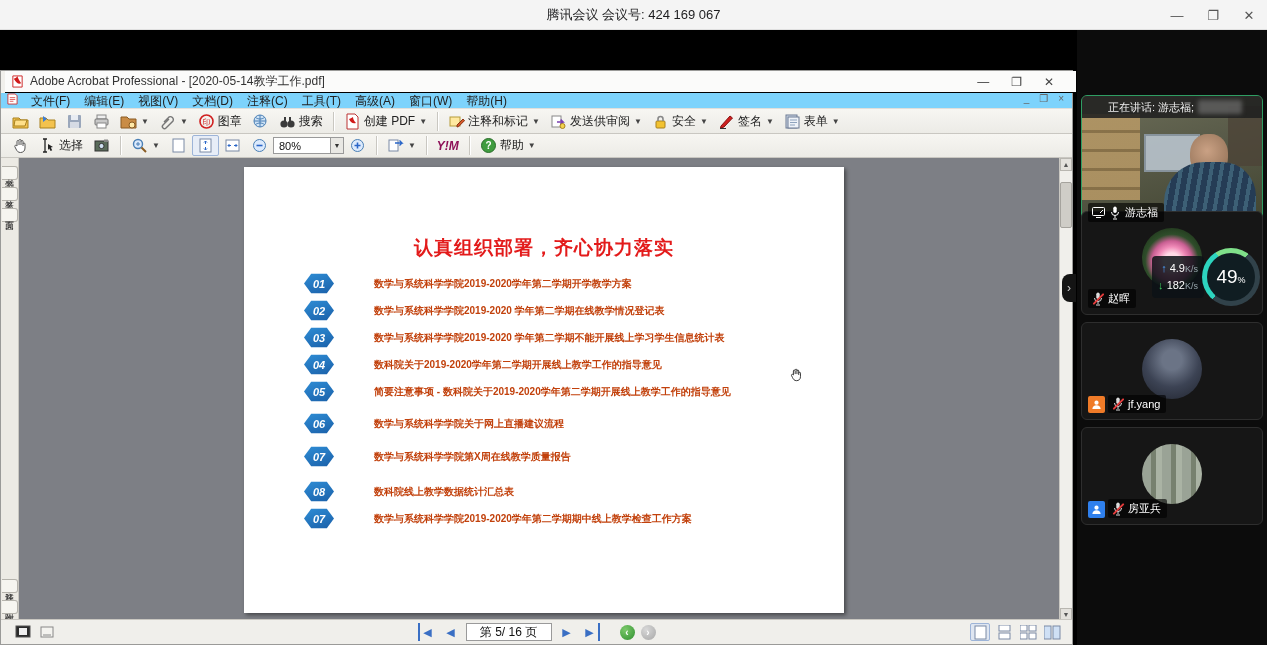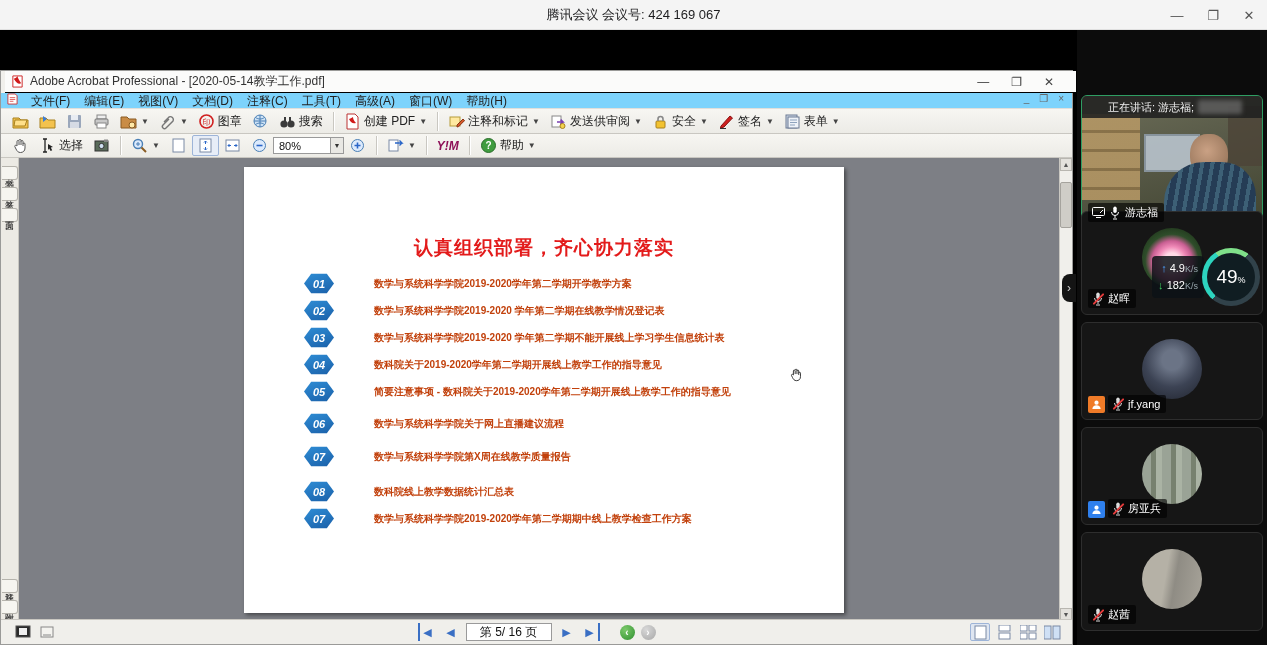--- a/index.html
+++ b/index.html
@@ -611,27 +611,14 @@
             <svg viewBox="0 0 12 14">
               <rect x="4.3" y="0.5" width="3.4" height="6.5" rx="1.7" fill="#ddd"></rect>
               <path d="M2.5 6a3.5 3.5 0 0 0 7 0" fill="none" stroke="#ddd"></path>
               <path d="M6 9.5v2.5M4 13h4" stroke="#ddd"></path>
             </svg>
           </span>
         <span>jf.yang</span>
       </div>
     </div>
 
-    <div class="tile" style="top:502px;height:99px;">
-      <div class="avatar av-gray"></div>
-      <div class="name-pill">
-        <span class="mic mic-slash">
-            <svg viewBox="0 0 12 14">
-              <rect x="4.3" y="0.5" width="3.4" height="6.5" rx="1.7" fill="#ddd"></rect>
-              <path d="M2.5 6a3.5 3.5 0 0 0 7 0" fill="none" stroke="#ddd"></path>
-              <path d="M6 9.5v2.5M4 13h4" stroke="#ddd"></path>
-            </svg>
-          </span>
-        <span>赵茜</span>
-      </div>
-    </div>
   </div>
 </div>
 
 </body></html>

